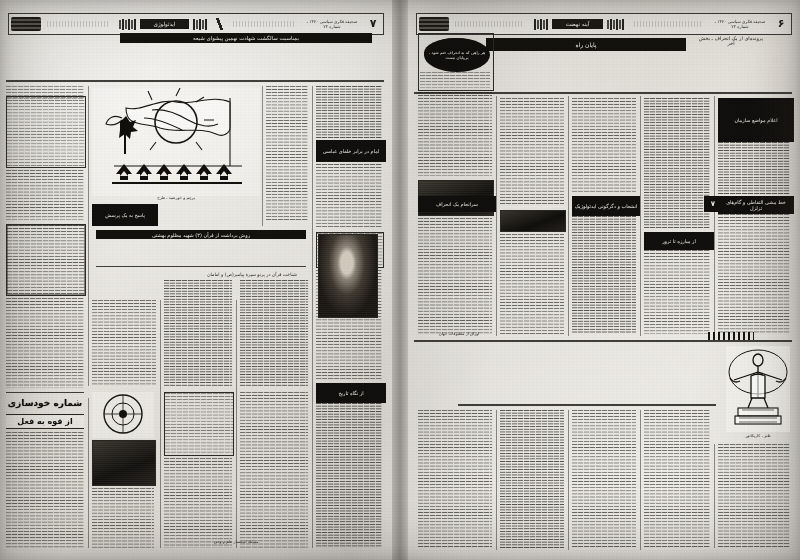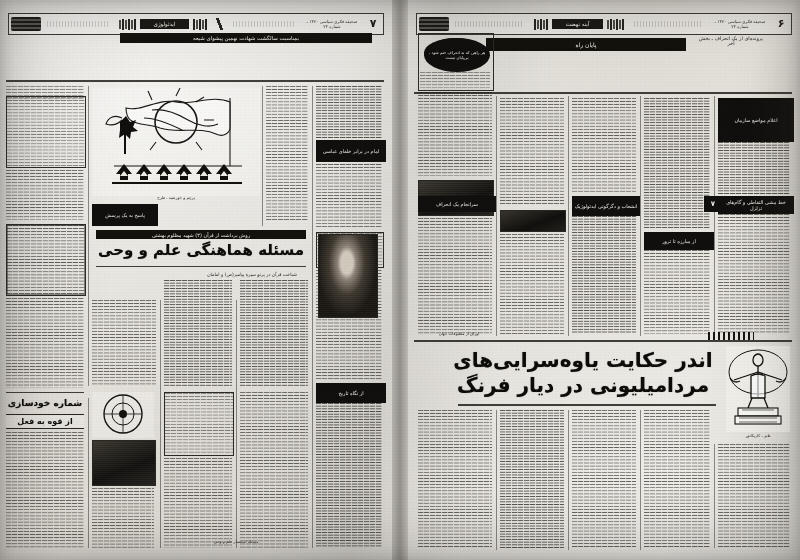--- a/index.html
+++ b/index.html
@@ -228,21 +228,20 @@
         <div class="txt"></div>
       </div>
     <div class="boxframe dbl" style="left:6px;top:224px;width:78px;height:70px;">
       <div class="txt" style="height:100%"></div>
     </div>
     <div class="col" style="left:6px;top:298px;width:78px;height:90px;">
         <div class="txt"></div>
       </div>
 
     <div class="kicker" style="left:96px;top:230px;width:210px;height:9px;font-size:5px;">روش برداشت از قرآن (۳) شهید مظلوم بهشتی</div>
-    <div class="headline" style="left:96px;top:242px;width:210px;font-size:15px;text-align:center;">مسئله هماهنگی علم و وحی</div>
     <div class="rule" style="left:96px;top:266px;width:210px;"></div>
     <div class="capt" style="left:200px;top:272px;width:104px;font-size:4.6px;line-height:5.4px;">شناخت قرآن در پرتو سیرهٔ پیامبر(ص) و امامان</div>
 
     <div class="photo" style="left:318px;top:234px;width:58px;height:82px;">
       <div class="inner ph-portrait">
           <div class="ph-grain"></div>
         </div>
     </div>
 
     <div class="col" style="left:164px;top:280px;width:68px;height:106px;">
@@ -387,21 +386,20 @@
     </div>
     <div class="blackbox" style="left:10px;top:196px;width:74px;height:12px;">سرانجام یک انحراف</div>
     <div class="col" style="left:10px;top:218px;width:74px;height:116px;">
         <div class="txt"></div>
       </div>
 
     <div class="rule thick" style="left:6px;top:340px;width:378px;"></div>
     <div class="stripe" style="left:300px;top:332px;width:46px;height:8px;"></div>
     <div class="capt" style="left:6px;top:332px;width:90px;font-size:4px;">اوراق از مطبوعات جهان</div>
 
-    <div class="headline" style="left:40px;top:348px;width:270px;font-size:20px;text-align:center;line-height:1.25;">اندر حکایت یاوه‌سرایی‌های مردامیلیونی در دیار فرنگ</div>
     <div class="rule thick" style="left:50px;top:404px;width:258px;"></div>
 
     <div class="illus" style="left:318px;top:346px;width:64px;height:86px;">
       <svg viewBox="0 0 64 86" width="64" height="86">
         <rect x="0" y="0" width="64" height="86" fill="#ecebe5"></rect>
         <ellipse cx="32" cy="26" rx="29" ry="22" fill="none" stroke="#1a1814" stroke-width="1"></ellipse>
         <g stroke="#15130f" stroke-width="1.3" fill="none">
           <ellipse cx="32" cy="14" rx="5" ry="6"></ellipse>
           <path d="M32 20 L32 52"></path>
           <path d="M32 26 L8 34 M32 26 L56 34"></path>

